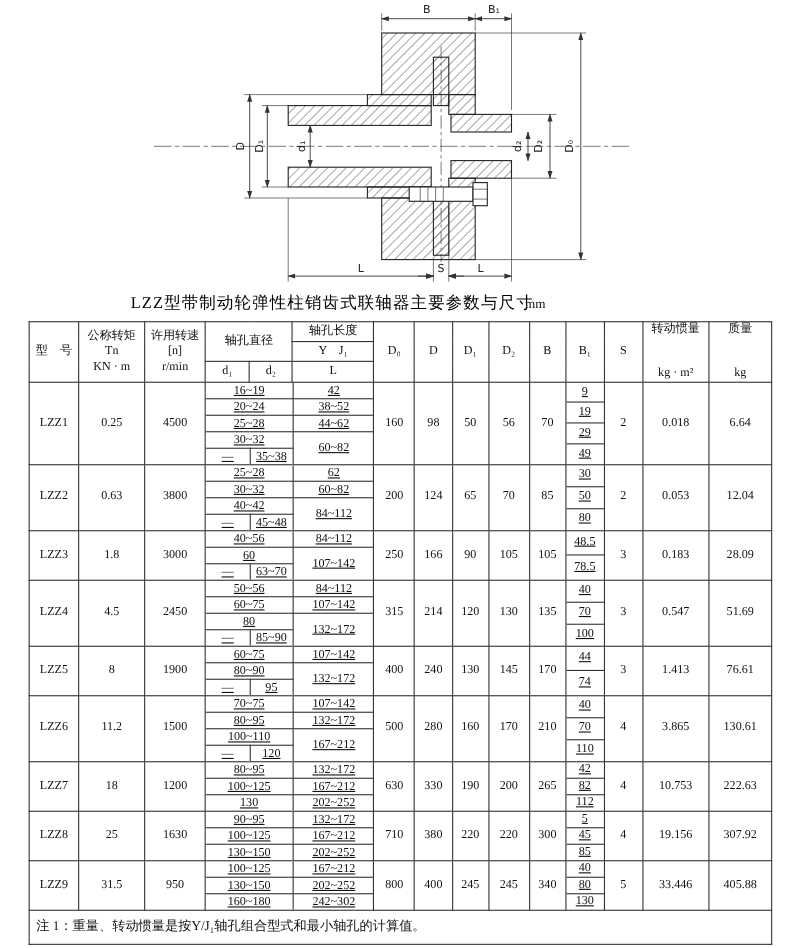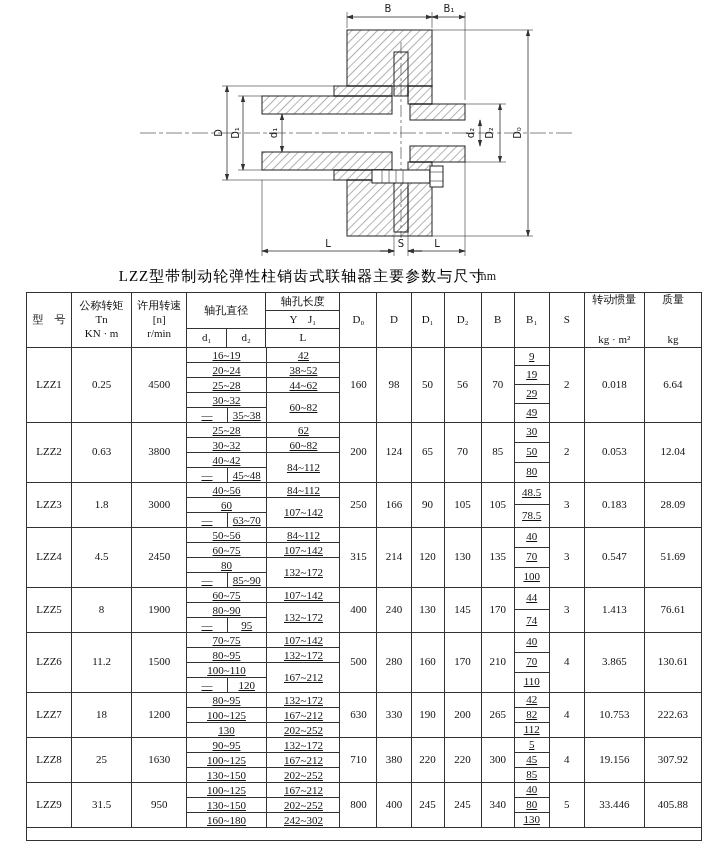--- a/index.html
+++ b/index.html
@@ -616,15 +616,16 @@
             </td>
             <td>5</td>
             <td>33.446</td>
             <td>405.88</td>
           </tr>
         </tbody>
     </table>
   </div>
 
   <div class="notes">
+    <div><span>注 1：</span><span>重量、转动惯量是按Y/J₁轴孔组合型式和最小轴孔的计算值。</span></div>
   </div>
 
 </div>
 
 </body></html>

